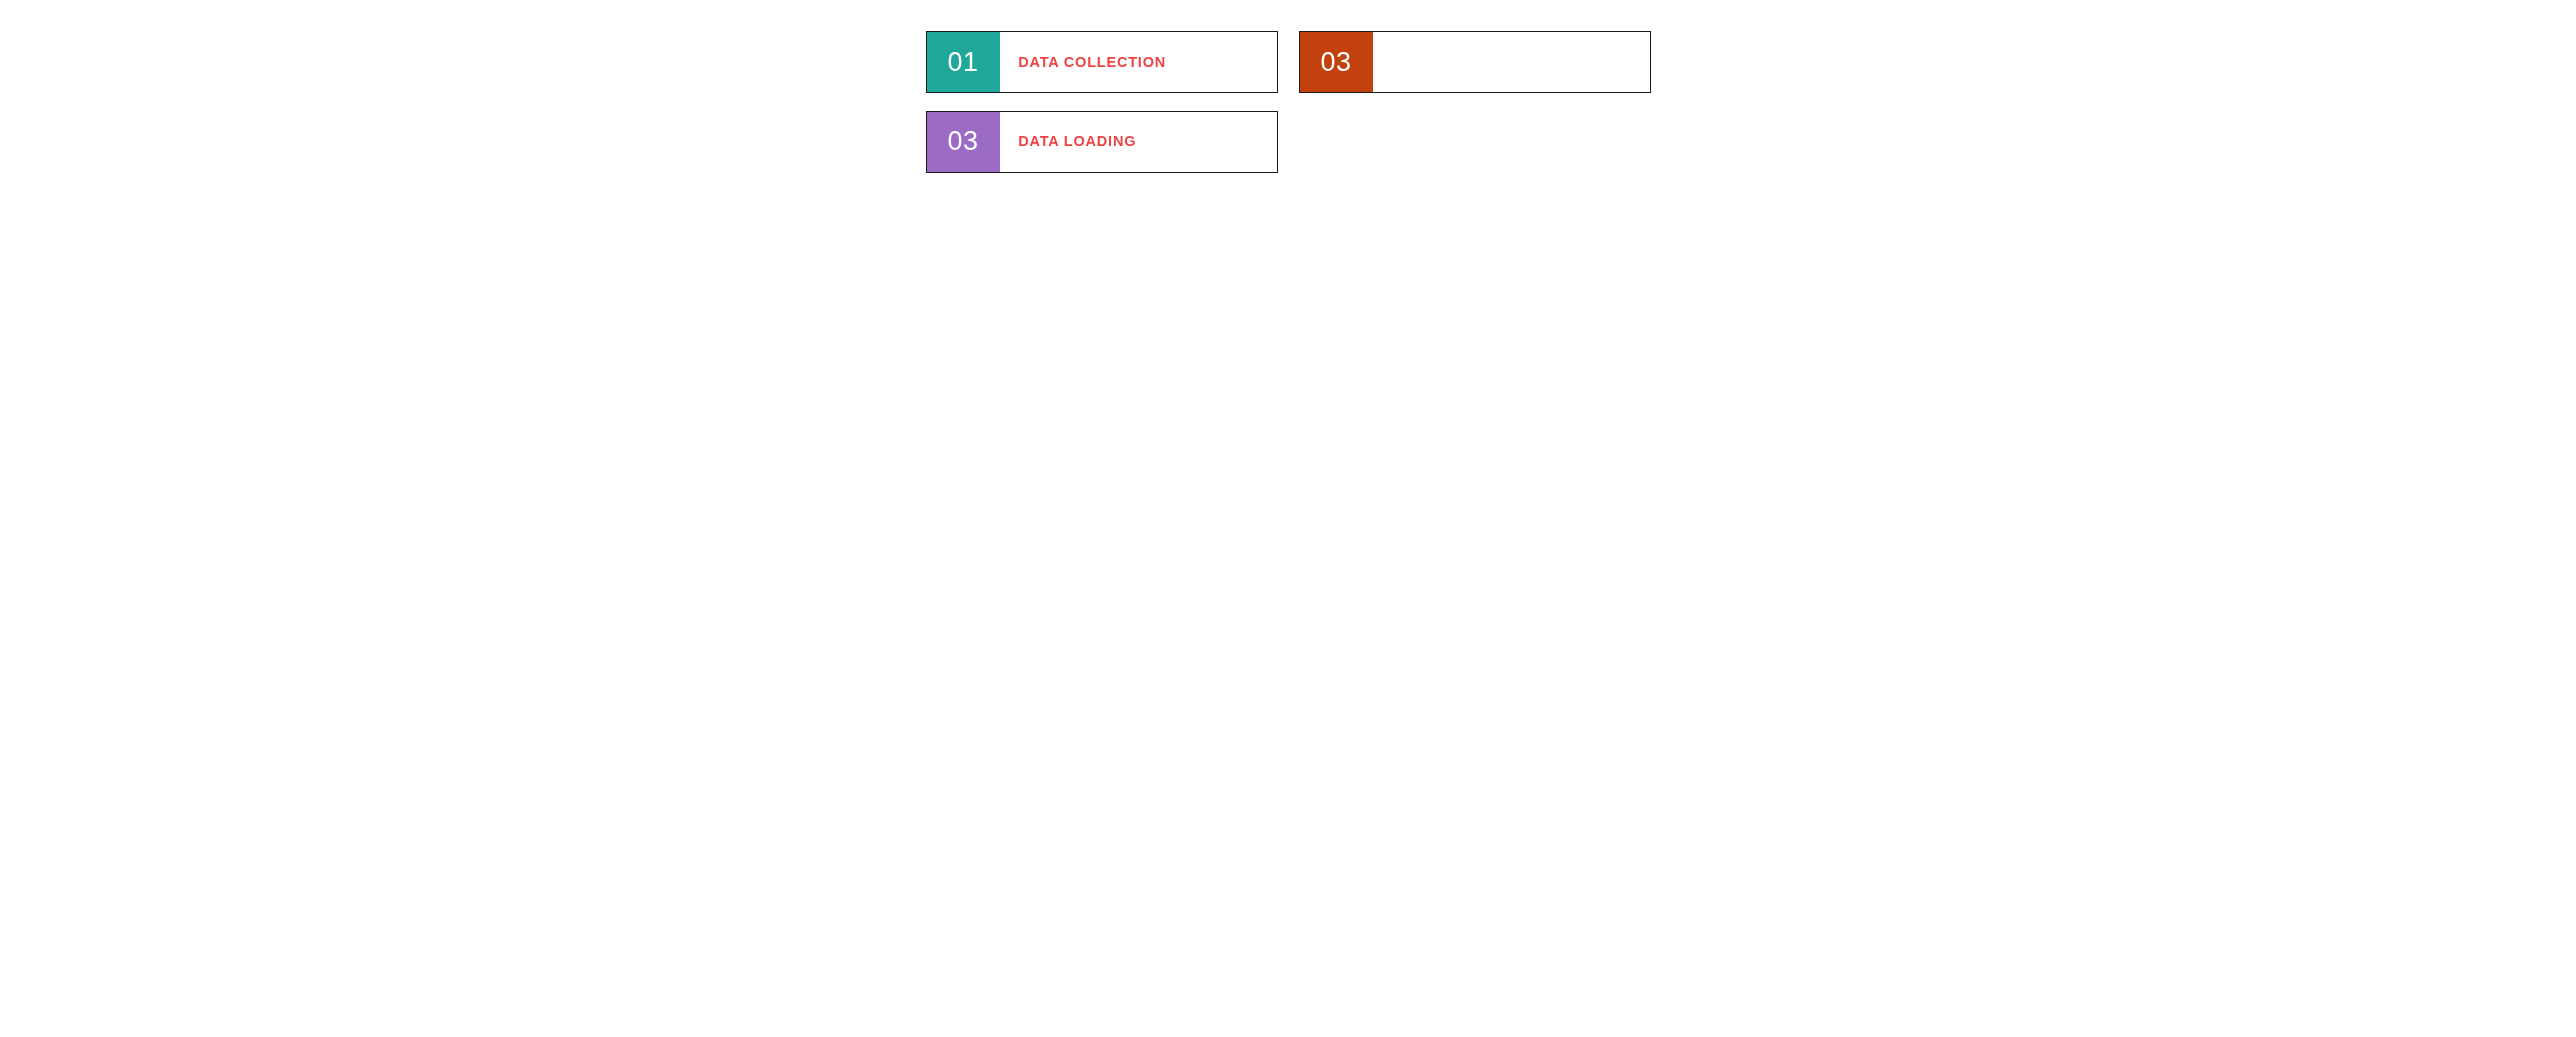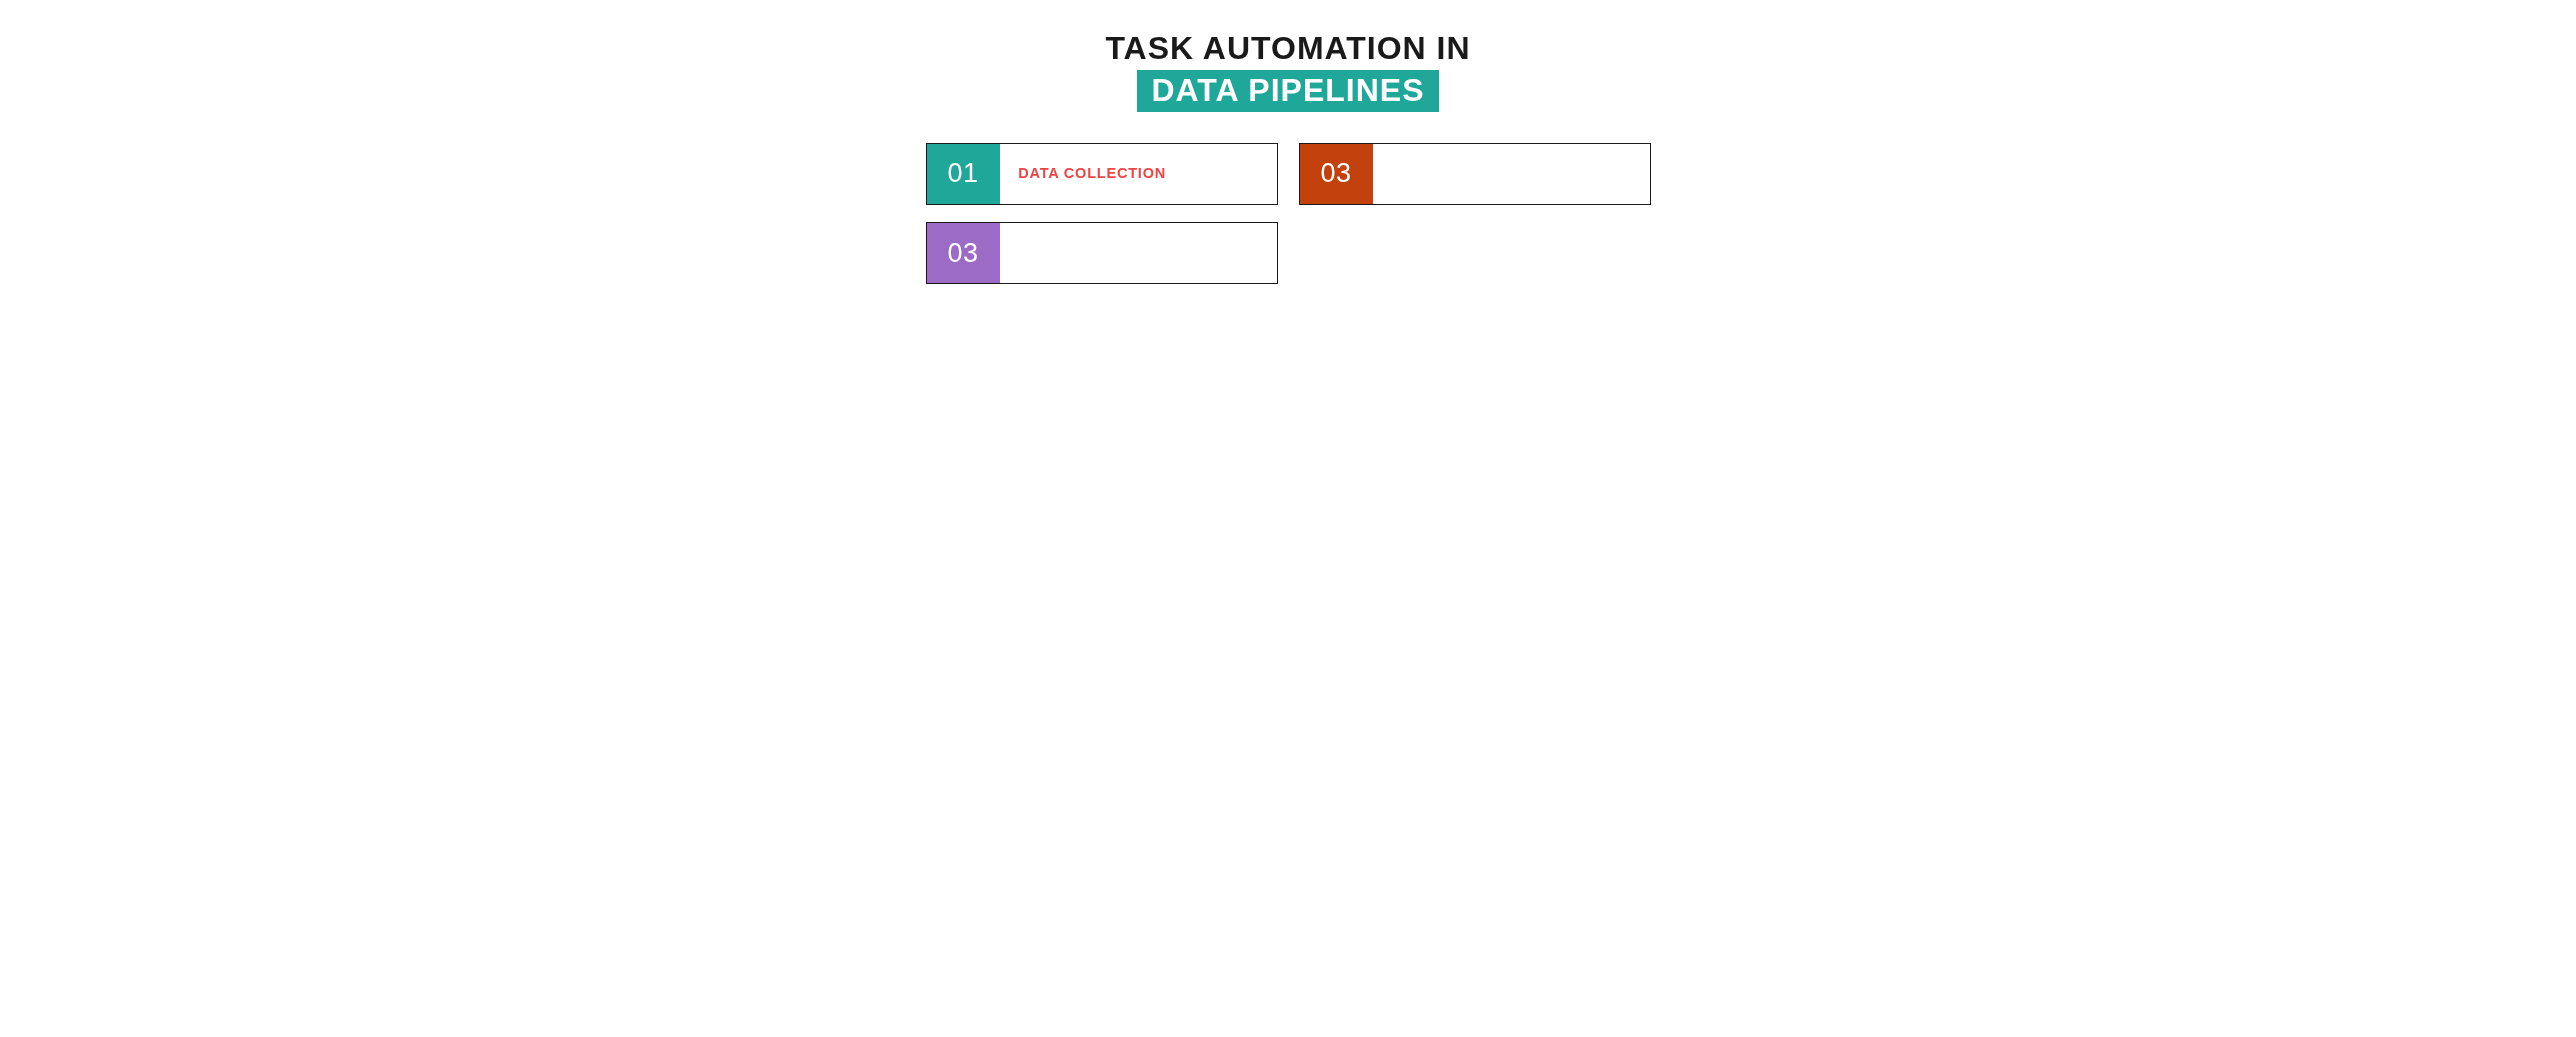--- a/index.html
+++ b/index.html
@@ -77,37 +77,34 @@
   .c-teal { background: #1fa79a; }
   .c-red { background: #ec5b4a; }
   .c-yellow { background: #c2410c; }
   .c-purple { background: #9b6bc6; }
 </style>
 </head>
 <body>
 
 <div class="container">
 
-  <div class="title-block">
-    <div class="title-line1">TASK AUTOMATION IN</div>
-    <div class="title-line2">DATA PIPELINES</div>
-  </div>
 
   <div class="grid">
 
     <div class="card">
       <div class="card-number c-teal">01</div>
       <div class="card-label">DATA COLLECTION</div>
     </div>
 
 
     <div class="card">
       <div class="card-number c-yellow">03</div>
     </div>
 
     <div class="card">
       <div class="card-number c-purple">03</div>
+      <div class="card-label">DATA LOADING</div>
     </div>
 
   </div>
 
 </div>
 
 
 </body></html>

